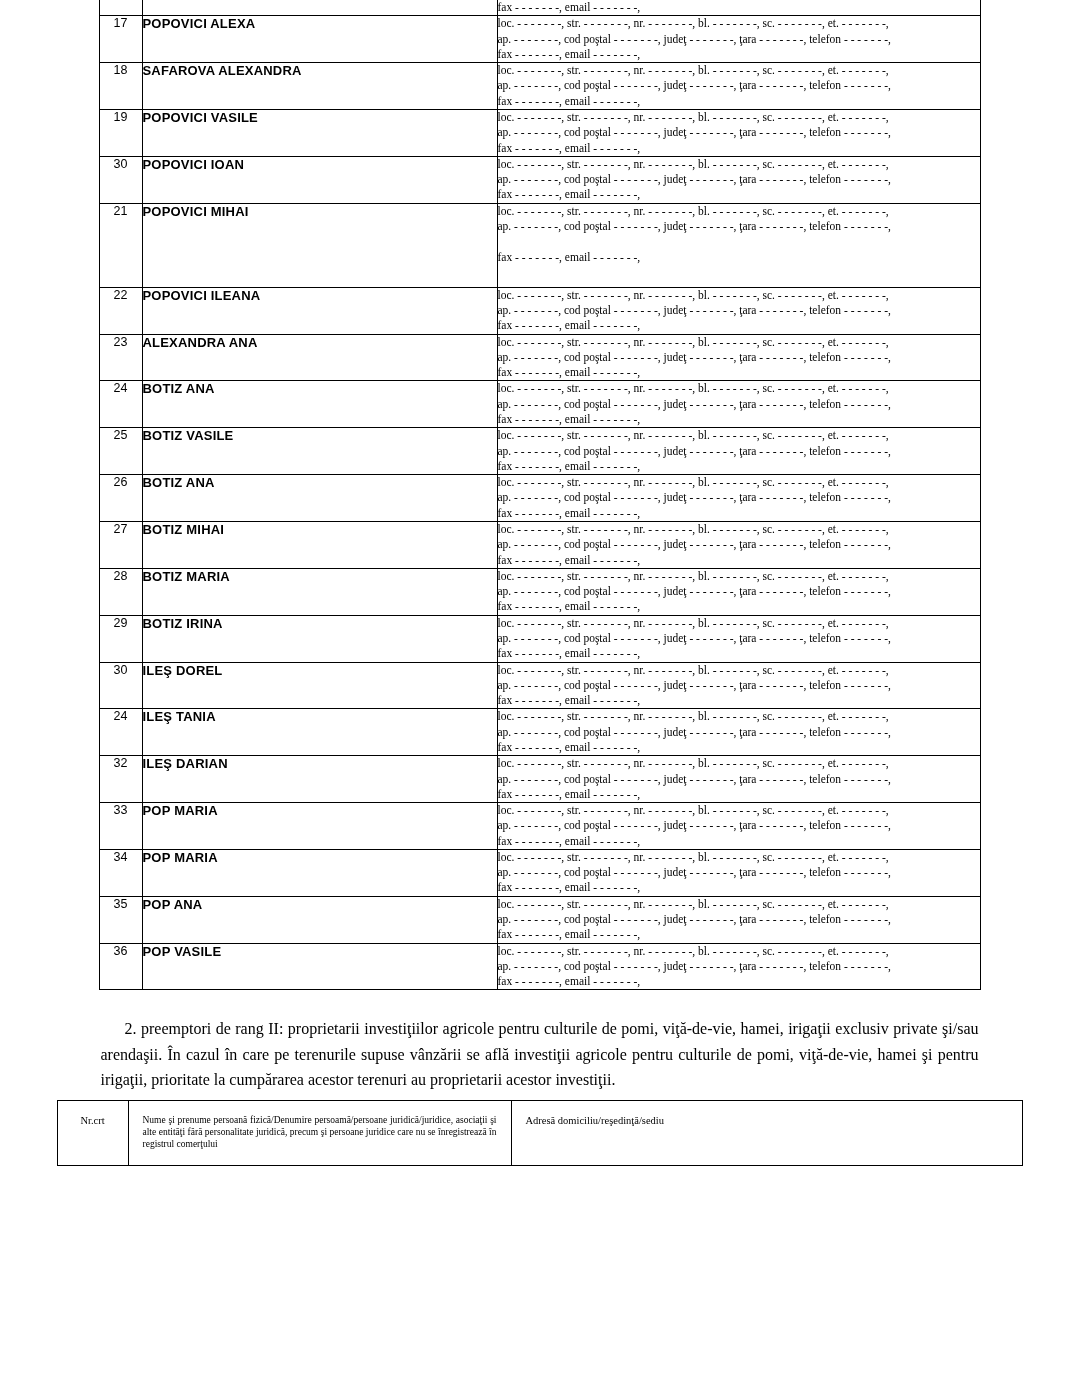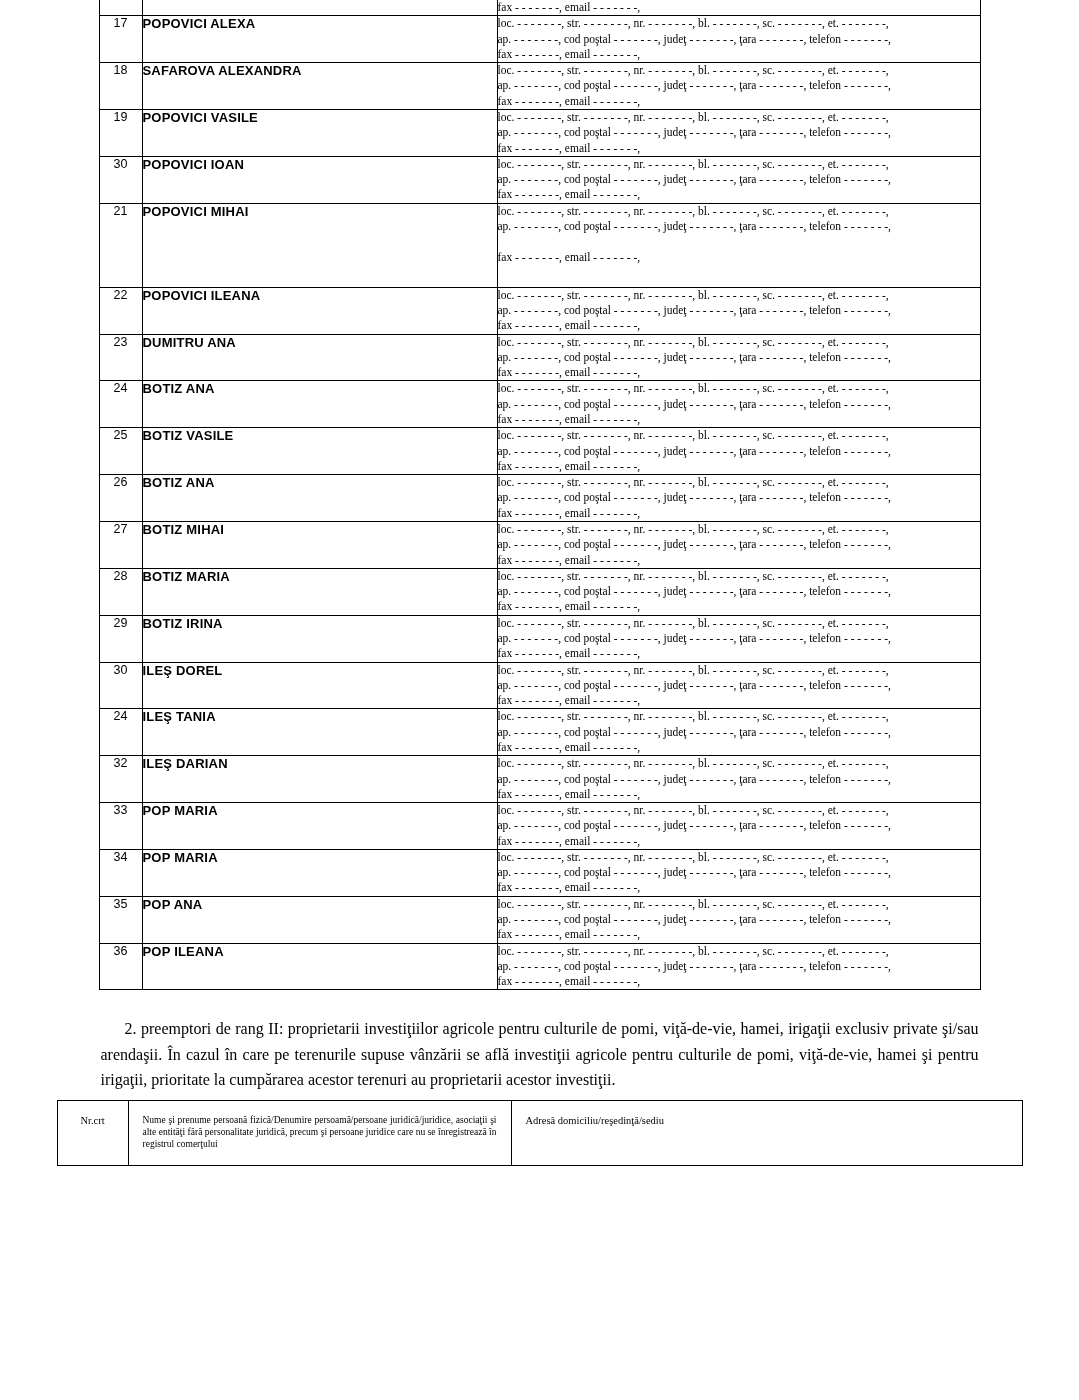--- a/index.html
+++ b/index.html
@@ -139,21 +139,21 @@
       </tr>
 
       <tr>
         <td class="cell-nr">22</td>
         <td class="cell-name">POPOVICI ILEANA</td>
         <td class="cell-addr"><span>loc. - - - - - - -, str. - - - - - - -, nr. - - - - - - -, bl. - - - - - - -, sc. - - - - - - -, et. - - - - - - -,</span><br><span>ap. - - - - - - -, cod poştal - - - - - - -, judeţ - - - - - - -, ţara - - - - - - -, telefon - - - - - - -,</span><br><span>fax - - - - - - -, email - - - - - - -,</span></td>
       </tr>
 
       <tr>
         <td class="cell-nr">23</td>
-        <td class="cell-name">DUMITRU ANA</td>
+        <td class="cell-name">ALEXANDRA ANA</td>
         <td class="cell-addr"><span>loc. - - - - - - -, str. - - - - - - -, nr. - - - - - - -, bl. - - - - - - -, sc. - - - - - - -, et. - - - - - - -,</span><br><span>ap. - - - - - - -, cod poştal - - - - - - -, judeţ - - - - - - -, ţara - - - - - - -, telefon - - - - - - -,</span><br><span>fax - - - - - - -, email - - - - - - -,</span></td>
       </tr>
 
       <tr>
         <td class="cell-nr">24</td>
         <td class="cell-name">BOTIZ ANA</td>
         <td class="cell-addr"><span>loc. - - - - - - -, str. - - - - - - -, nr. - - - - - - -, bl. - - - - - - -, sc. - - - - - - -, et. - - - - - - -,</span><br><span>ap. - - - - - - -, cod poştal - - - - - - -, judeţ - - - - - - -, ţara - - - - - - -, telefon - - - - - - -,</span><br><span>fax - - - - - - -, email - - - - - - -,</span></td>
       </tr>
 
       <tr>
@@ -217,21 +217,21 @@
       </tr>
 
       <tr>
         <td class="cell-nr">35</td>
         <td class="cell-name">POP ANA</td>
         <td class="cell-addr"><span>loc. - - - - - - -, str. - - - - - - -, nr. - - - - - - -, bl. - - - - - - -, sc. - - - - - - -, et. - - - - - - -,</span><br><span>ap. - - - - - - -, cod poştal - - - - - - -, judeţ - - - - - - -, ţara - - - - - - -, telefon - - - - - - -,</span><br><span>fax - - - - - - -, email - - - - - - -,</span></td>
       </tr>
 
       <tr>
         <td class="cell-nr">36</td>
-        <td class="cell-name">POP ILEANA</td>
+        <td class="cell-name">POP VASILE</td>
         <td class="cell-addr"><span>loc. - - - - - - -, str. - - - - - - -, nr. - - - - - - -, bl. - - - - - - -, sc. - - - - - - -, et. - - - - - - -,</span><br><span>ap. - - - - - - -, cod poştal - - - - - - -, judeţ - - - - - - -, ţara - - - - - - -, telefon - - - - - - -,</span><br><span>fax - - - - - - -, email - - - - - - -,</span></td>
       </tr>
     </tbody>
   </table>
 
   <div class="para">2. preemptori de rang II: proprietarii investiţiilor agricole pentru culturile de pomi, viţă-de-vie, hamei, irigaţii exclusiv private şi/sau arendaşii. În cazul în care pe terenurile supuse vânzării se află investiţii agricole pentru culturile de pomi, viţă-de-vie, hamei şi pentru irigaţii, prioritate la cumpărarea acestor terenuri au proprietarii acestor investiţii.</div>
 
   <table class="table2">
     <tbody>
       <tr>

